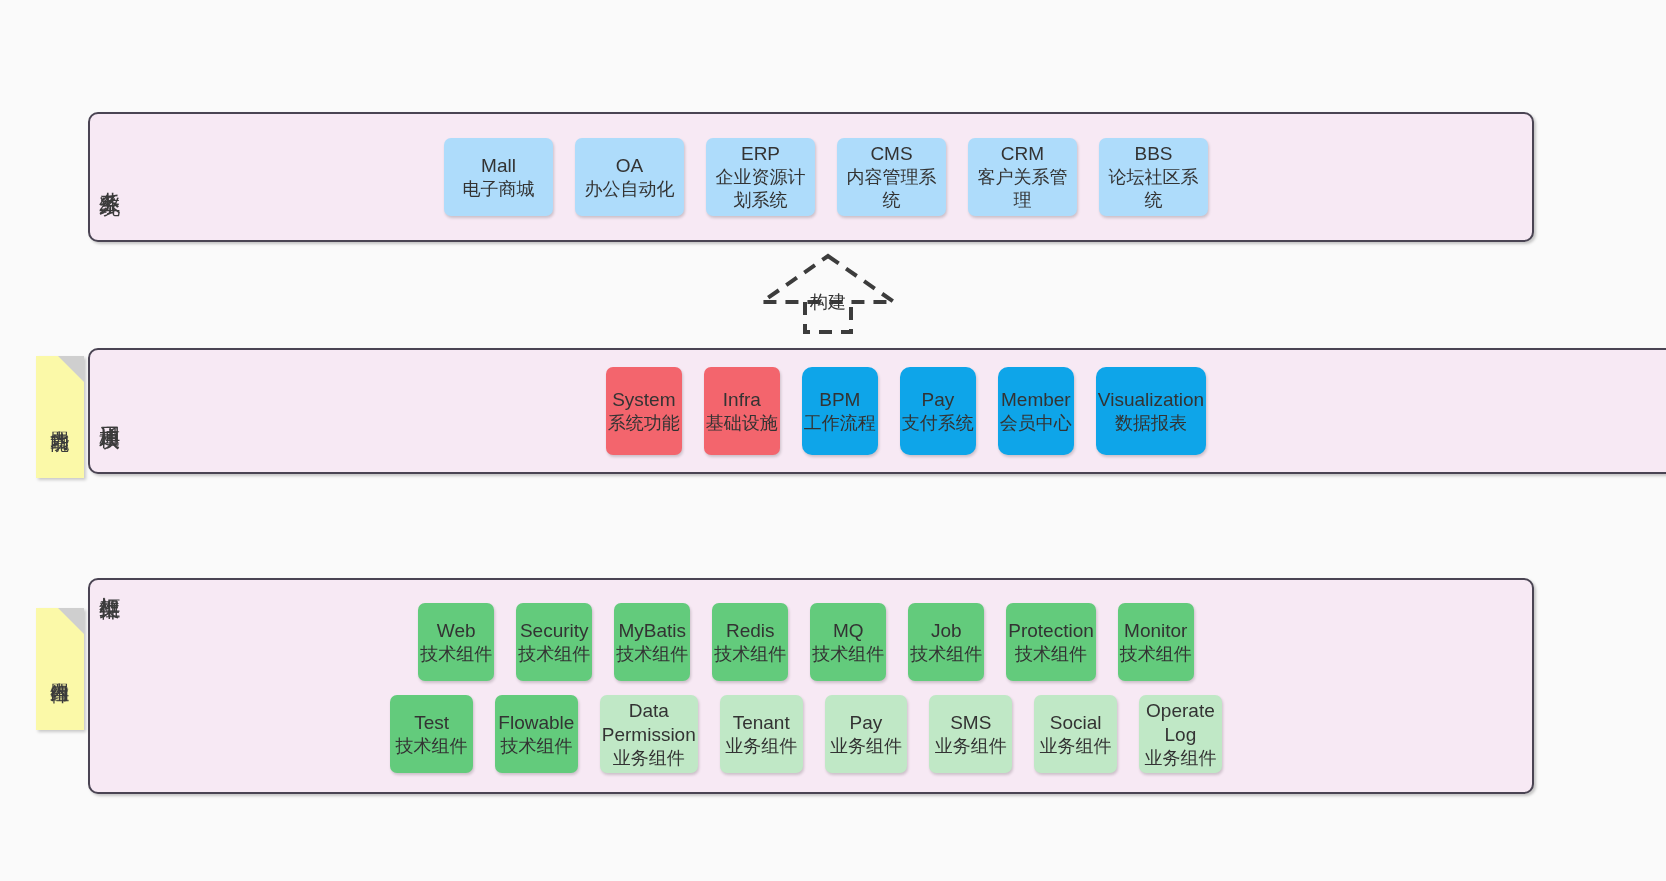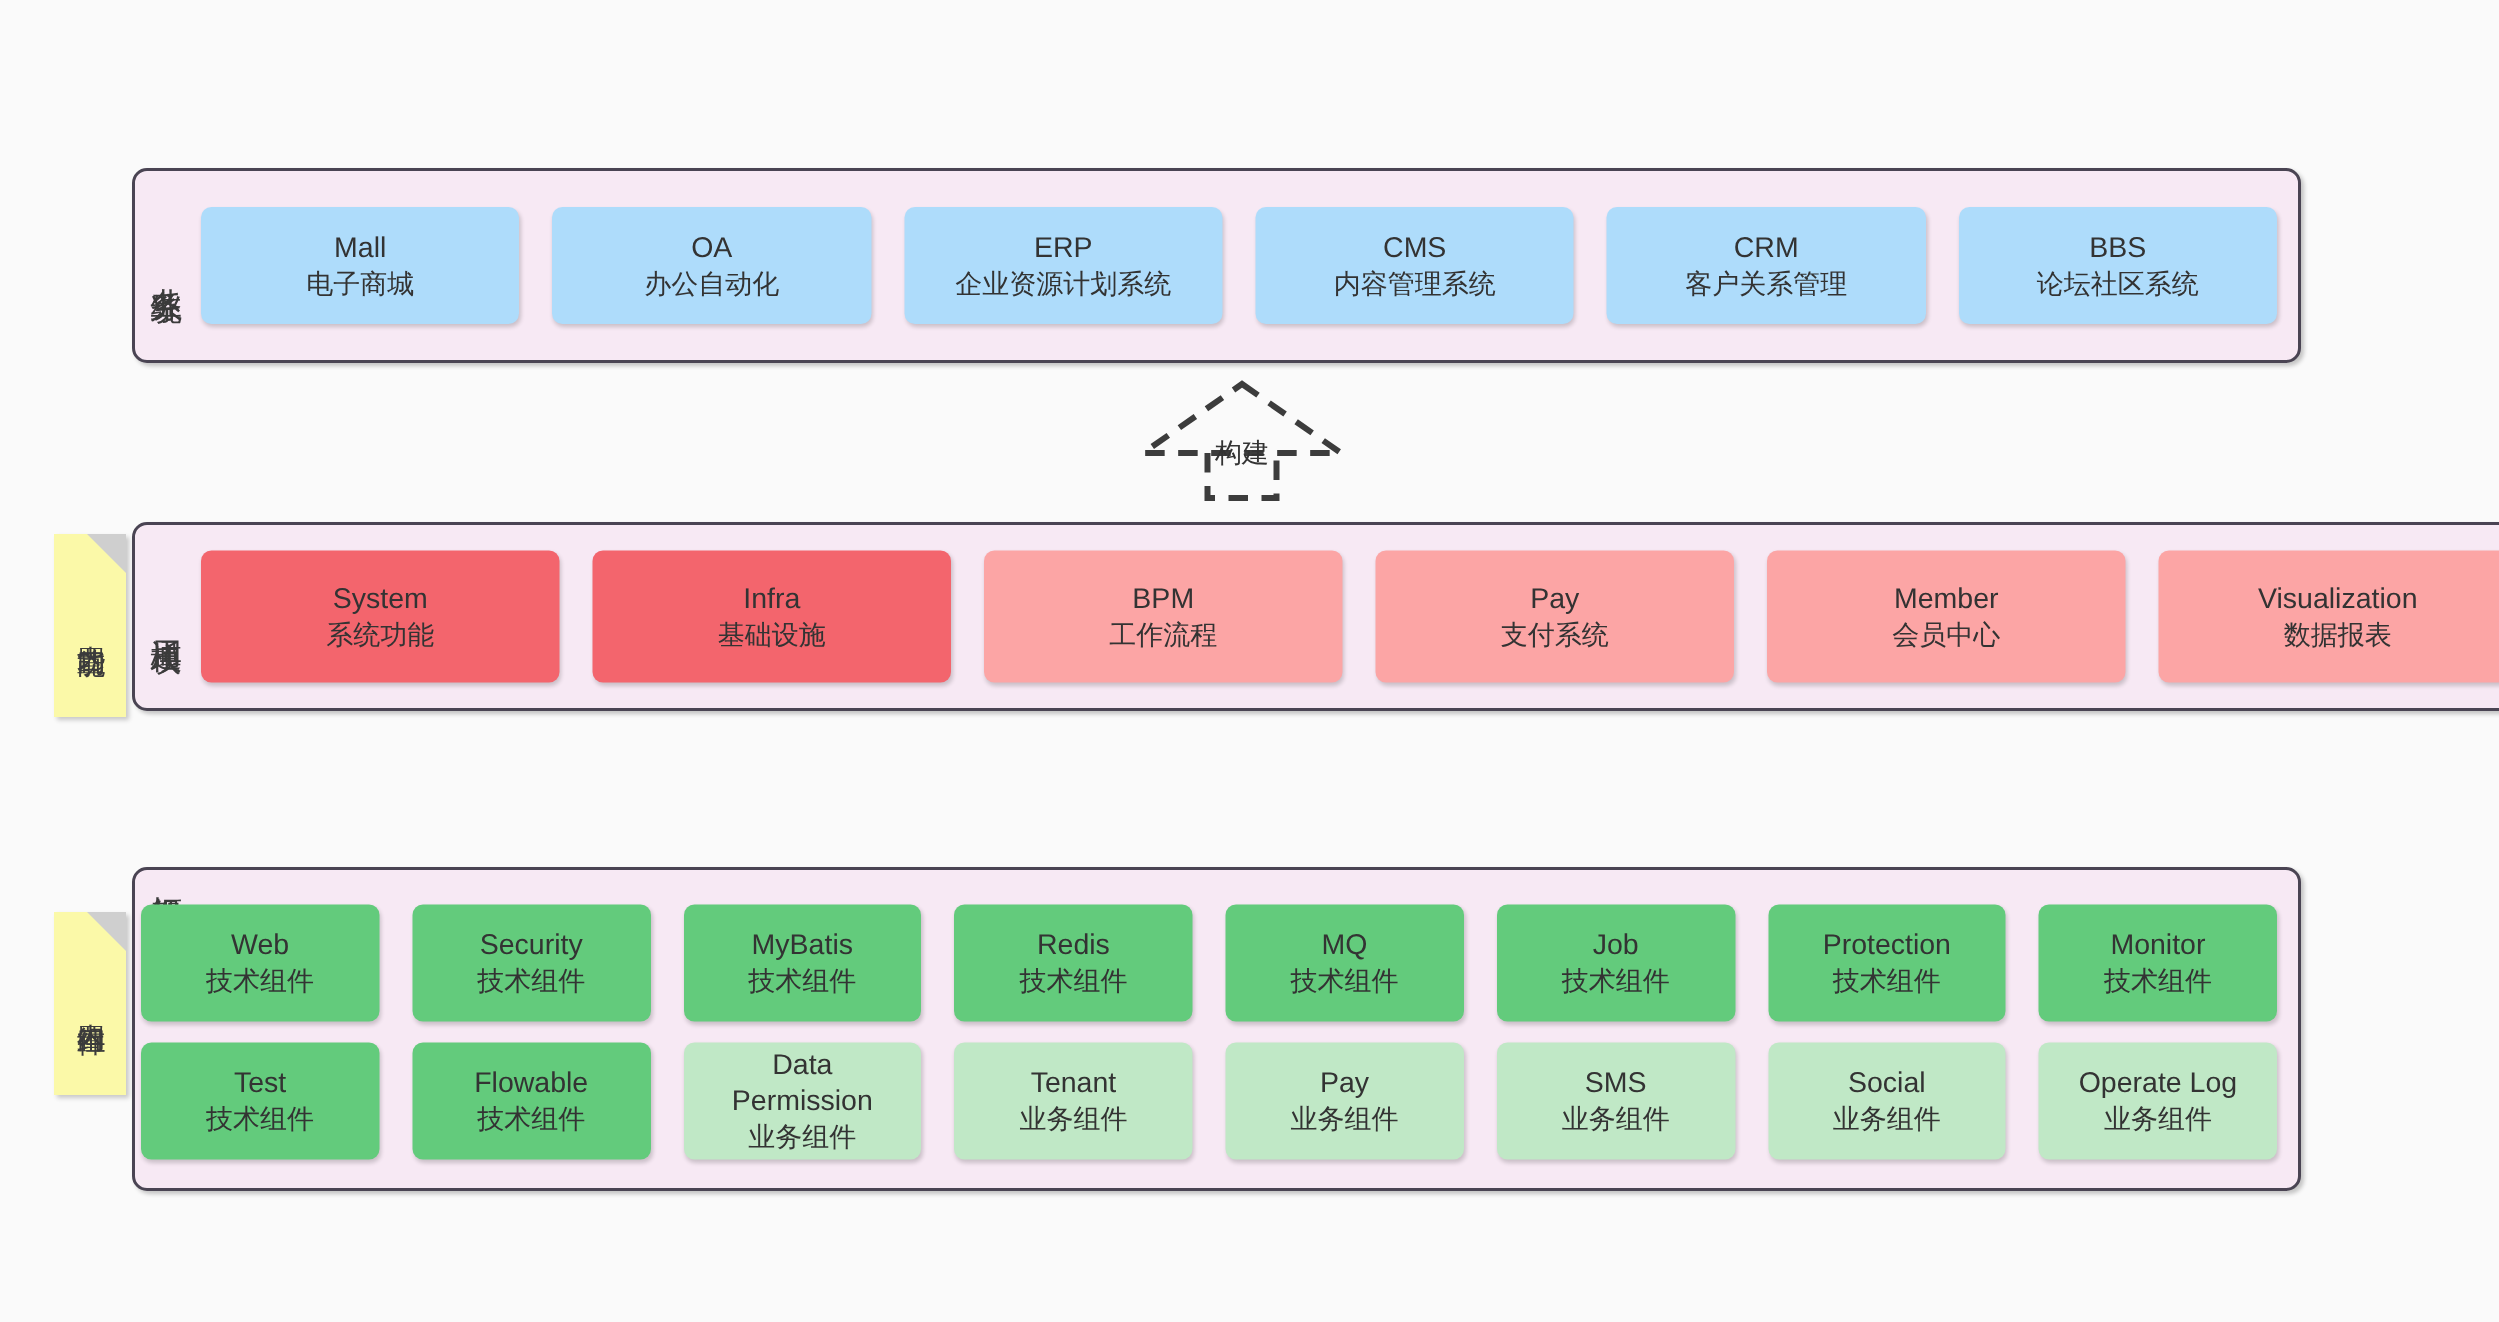--- a/index.html
+++ b/index.html
@@ -51,20 +51,21 @@
     user-select: none;
   }
 
   .layer-body {
     flex: 1 1 auto;
     display: flex;
     flex-direction: column;
     justify-content: center;
     gap: 14px;
     padding: 0 14px 0 4px;
+    align-items: center;
   }
 
   .row {
     display: flex;
     gap: 22px;
     align-items: stretch;
   }
 
   
   .node {
@@ -89,21 +90,21 @@
     line-height: 1.26;
     color: #333333;
   }
 
   .h-biz   { height: 78px; }
   .h-mod   { height: 88px; }
   .h-comp  { height: 78px; }
 
   .c-blue       { background: #aedcfb; }
   .c-red        { background: #f3656d; }
-  .c-pink       { background: #fca5a5; }
+  .c-pink       { background: #0ea5e9; border-radius: 10px; }
   .c-green      { background: #63cb7c; }
   .c-lightgreen { background: #c0e8c6; }
 
   
   .sticky {
     position: absolute;
     box-sizing: border-box;
     background: #fbf9a8;
     box-shadow: 2px 2px 3px rgba(0,0,0,0.2);
     display: flex;

